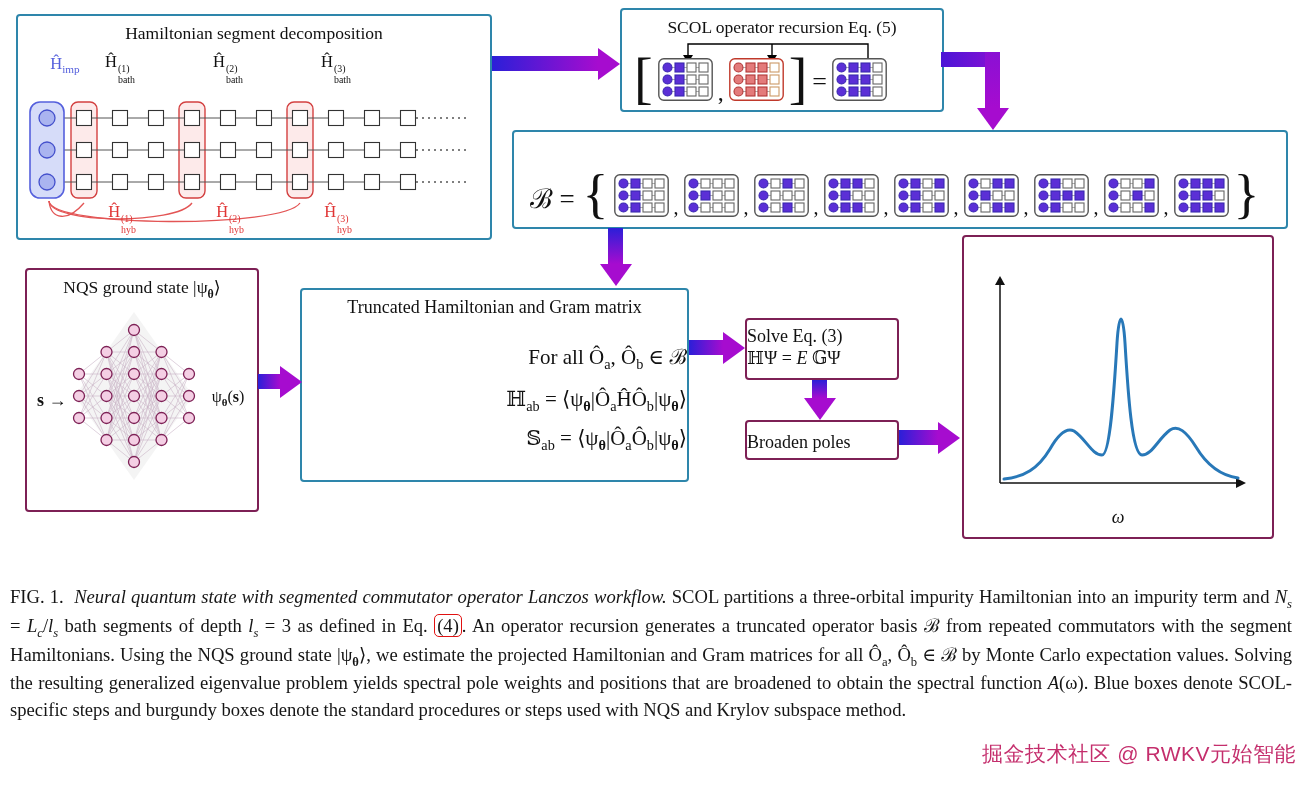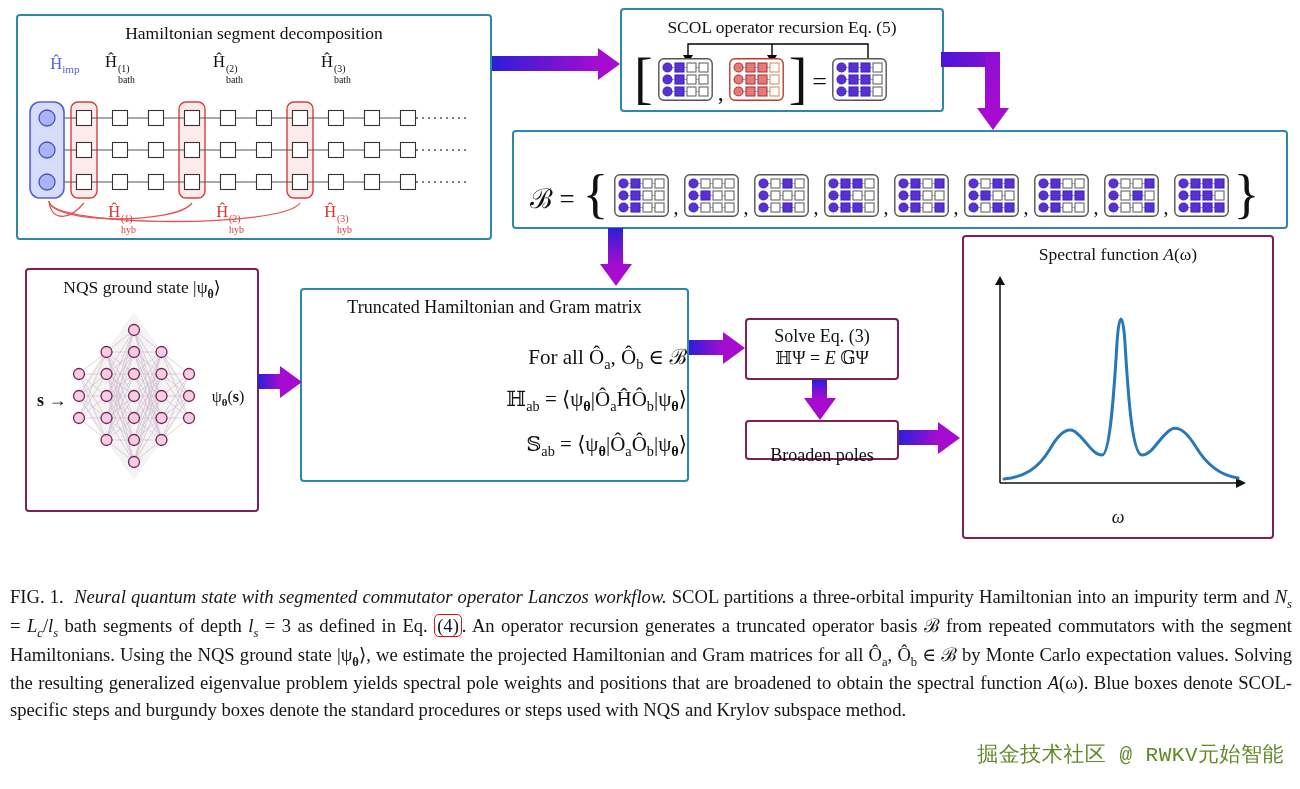--- a/index.html
+++ b/index.html
@@ -18,28 +18,28 @@
   .scol-row,.trunc-row{position:absolute;display:flex;align-items:center;gap:5px;}
   .brk{font-size:56px;line-height:0;transform:translateY(-4px);font-weight:400;}
   .brc{font-size:54px;line-height:0;transform:translateY(-4px);}
   .cm{font-size:24px;line-height:0;transform:translateY(10px);}
   .cm2{font-size:20px;line-height:0;transform:translateY(9px);}
   .eqs{font-size:26px;}
   .setl{font-size:27px;margin-right:3px;}
   .chiprow{display:flex;align-items:center;gap:5px;}
   .recur{position:absolute;}
   .eqline{position:absolute;width:100%;text-align:right;font-size:21px;white-space:nowrap;}
-  .svline{text-align:center;font-size:18px;white-space:nowrap;}
+  .svline{font-size:18px;white-space:nowrap;}
   .plot{position:absolute;}
   .axl{position:absolute;font-size:18px;font-style:italic;}
   .caption{position:absolute;left:10px;top:584px;width:1282px;font-size:18.6px;
            line-height:1.43;text-align:justify;color:#151515;}
   .eqref{border:1.6px solid #e11111;border-radius:5px;padding:0 2px;}
-  .watermark{position:absolute;right:16px;top:740px;font-family:Liberation Mono, monospace;
-             font-size:21px;color:#4d7c0f;opacity:.9;letter-spacing:.5px;}
+  .watermark{position:absolute;right:4px;top:740px;font-family:Liberation Sans, sans-serif;
+             font-size:21px;color:#be185d;opacity:.9;letter-spacing:.5px;}
   
   .arrow-r{position:absolute;height:15px;background:linear-gradient(90deg,#2b1fd8,#a60ccf);}
   .arrow-r::after{content:"";position:absolute;left:100%;top:50%;transform:translateY(-50%);
                   border-left:22px solid #a60ccf;border-top:16px solid transparent;border-bottom:16px solid transparent;}
   .arrow-d{position:absolute;width:15px;background:linear-gradient(180deg,#2b1fd8,#a60ccf);}
   .arrow-d::after{content:"";position:absolute;top:100%;left:50%;transform:translateX(-50%);
                   border-top:22px solid #a60ccf;border-left:16px solid transparent;border-right:16px solid transparent;}
   .seg-h{position:absolute;height:15px;background:linear-gradient(90deg,#4a16d6,#8a10d4);}
   .arrow-d.purple{background:linear-gradient(180deg,#8a10d4,#a60ccf);}
 </style>
@@ -504,34 +504,33 @@
           <circle cx="120" cy="90" r="5.5" fill="#f4cfe4" stroke="#7d2055" stroke-width="1.3"></circle>
           <circle cx="120" cy="112" r="5.5" fill="#f4cfe4" stroke="#7d2055" stroke-width="1.3"></circle>
         </svg></div>
     <span class="lab" style="left:201px;top:118px;font-size:16px">ψ<sub><b>θ</b></sub>(<b>s</b>)</span>
   </div>
 
   <div class="bx blue" style="left:300px;top:288px;width:385px;height:190px">
     <div class="bt" style="font-size:18px">Truncated Hamiltonian and Gram matrix</div>
     <div class="eqline" style="top:52px">For all Ô<sub>a</sub>, Ô<sub>b</sub> ∈ ℬ</div>
     <div class="eqline" style="top:97px">ℍ<sub>ab</sub> = ⟨ψ<sub><b>θ</b></sub>|Ô<sub>a</sub>ĤÔ<sub>b</sub>|ψ<sub><b>θ</b></sub>⟩</div>
-    <div class="eqline" style="top:142px">𝕊<sub>ab</sub> = ⟨ψ<sub><b>θ</b></sub>|Ô<sub>a</sub>Ô<sub>b</sub>|ψ<sub><b>θ</b></sub>⟩</div>
+    <div class="eqline" style="top:136px">𝕊<sub>ab</sub> = ⟨ψ<sub><b>θ</b></sub>|Ô<sub>a</sub>Ô<sub>b</sub>|ψ<sub><b>θ</b></sub>⟩</div>
   </div>
 
   <div class="bx burg" style="left:745px;top:318px;width:150px;height:58px">
     <div class="svline" style="margin-top:6px">Solve Eq. (3)</div>
     <div class="svline">ℍΨ = <i>E</i> 𝔾Ψ</div>
   </div>
 
   <div class="bx burg" style="left:745px;top:420px;width:150px;height:36px">
-    <div class="svline" style="margin-top:23px">Broaden poles</div>
+    <div class="svline" style="margin-top:10px">Broaden poles</div>
   </div>
 
   <div class="bx burg" style="left:962px;top:235px;width:308px;height:300px">
-    <div class="bt">Spectral function <i>A</i>(ω)</div>
     <svg class="plot" width="284" height="230" style="left:12px;top:34px">
       <line x1="24" y1="12" x2="24" y2="212" stroke="#111" stroke-width="1.5"></line>
       <polygon points="24,5 19,14 29,14" fill="#111"></polygon>
       <line x1="24" y1="212" x2="262" y2="212" stroke="#111" stroke-width="1.5"></line>
       <polygon points="270,212 260,207 260,217" fill="#111"></polygon>
       <path d="M28 208 C48 206,62 198,74 178 C82 164,90 156,98 160 C110 168,116 184,126 184 C134 184,138 122,141 72 C143 40,147 40,149 72 C152 122,156 184,166 184 C176 184,182 168,194 159 C202 154,210 160,220 176 C232 196,248 205,262 207" stroke="#2878b8" stroke-width="3" fill="none" stroke-linecap="round"></path>
     </svg>
     <div class="axl" style="left:0;top:270px;width:100%;text-align:center">ω</div>
   </div>
 

